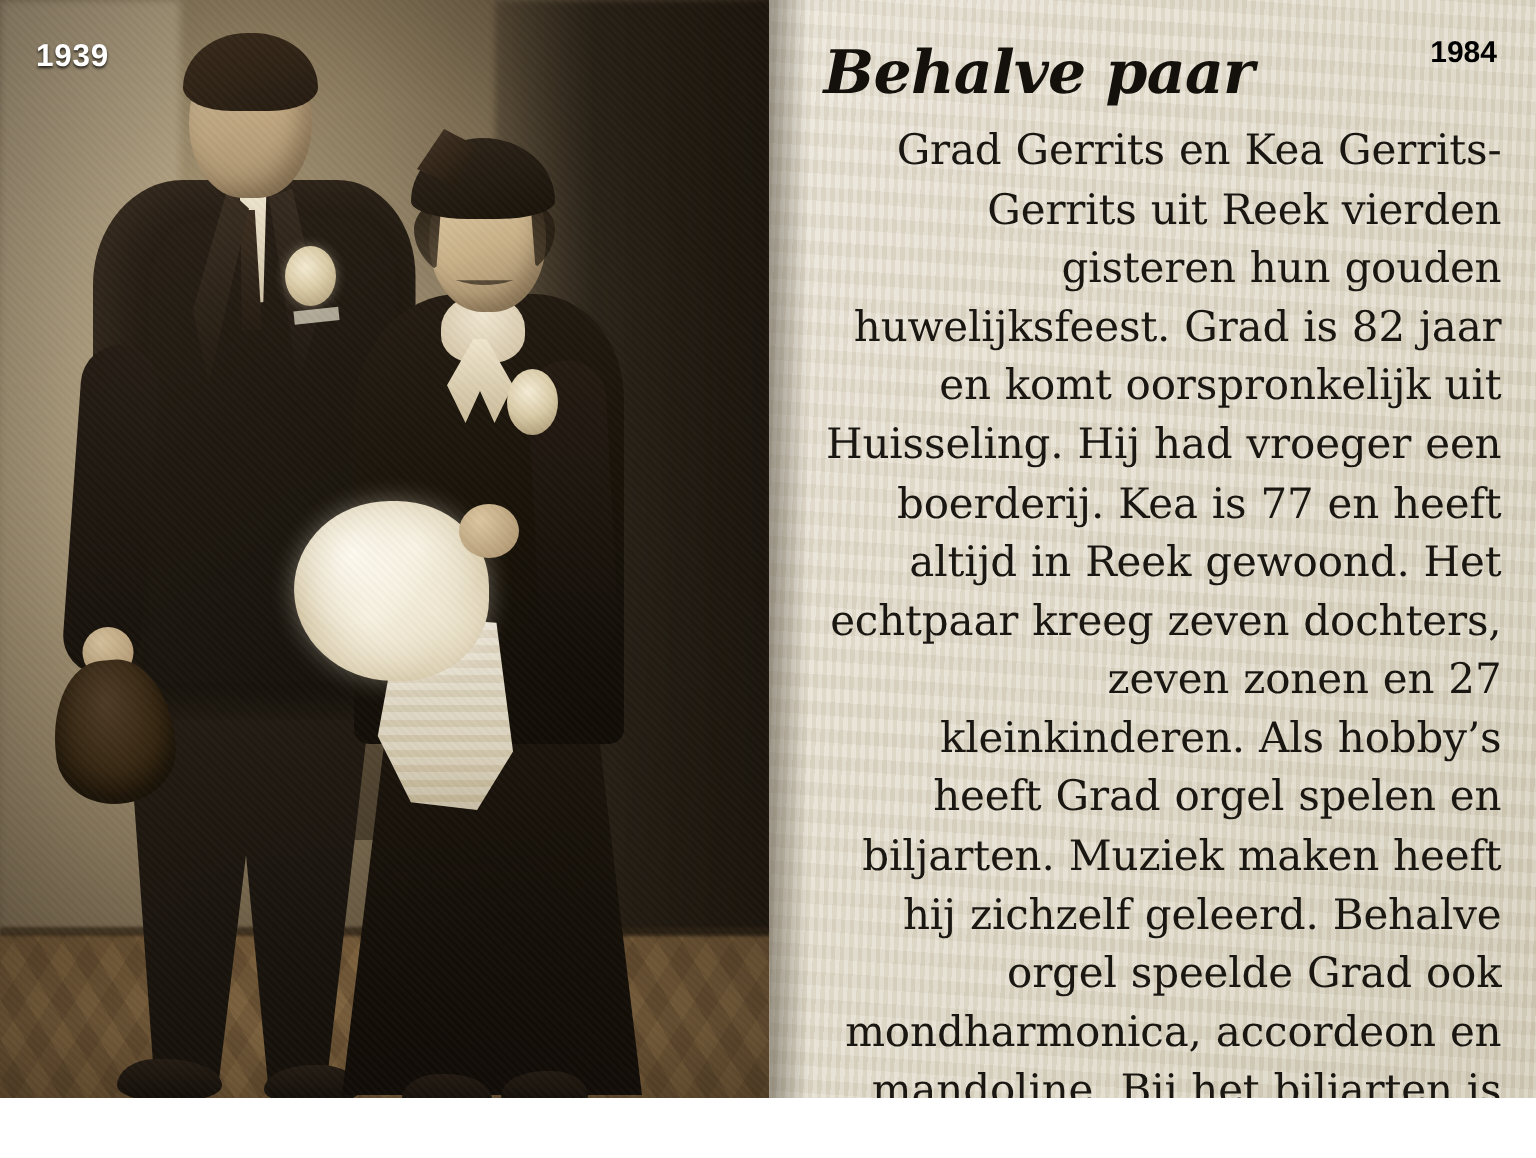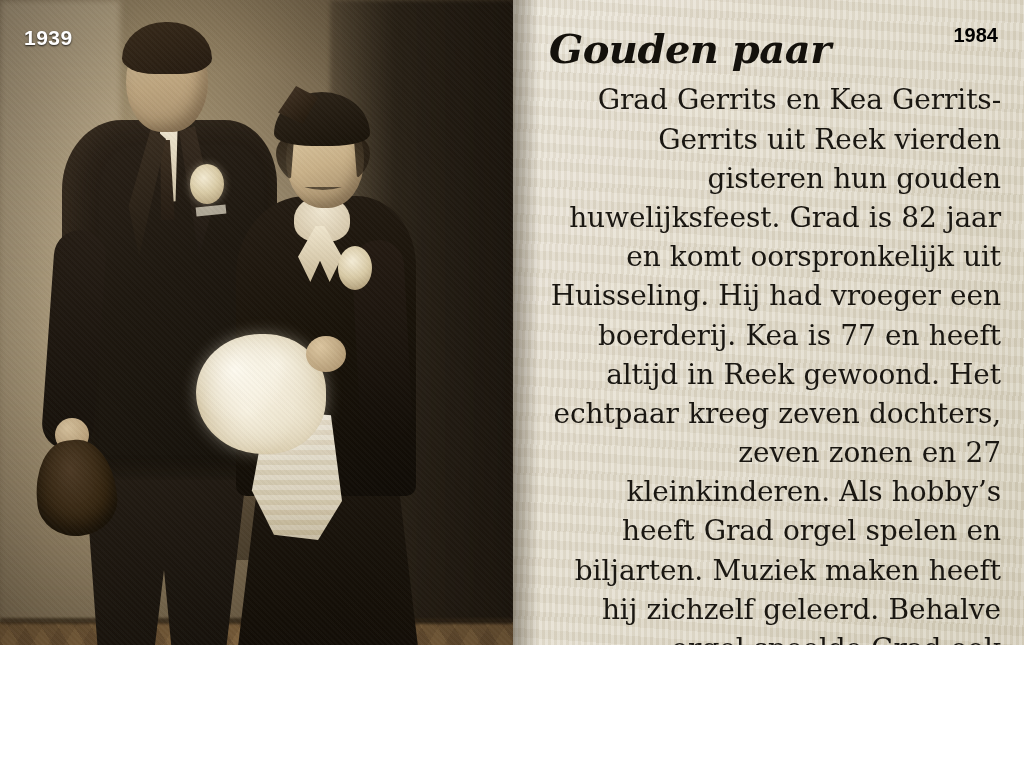--- a/index.html
+++ b/index.html
@@ -6,21 +6,21 @@
     margin: 0;
     padding: 0;
     background: #ffffff;
   }
   body {
     font-family: "Liberation Sans", sans-serif;
   }
   .page {
     position: relative;
     width: 1024px;
-    height: 645px;
+    height: 732px;
     overflow: hidden;
     display: flex;
     background: #ffffff;
   }
 
   
   .photo-pane {
     position: relative;
     width: 513px;
     height: 772px;
@@ -378,18 +378,18 @@
   </div>
 
   <div class="clip-pane">
     <div class="clip-texture"></div>
     <div class="clip-shadow-left"></div>
     <div class="clip-shadow-bottom"></div>
 
     <div class="year-right">1984</div>
 
     <div class="clip-inner">
-      <h1 class="clip-headline">Gouden paar</h1>
+      <h1 class="clip-headline">Behalve paar</h1>
       <p class="clip-body">Grad Gerrits en Kea Gerrits-Gerrits uit Reek vierden gisteren hun gouden huwelijksfeest. Grad is 82 jaar en komt oorspronkelijk uit Huisseling. Hij had vroeger een boerderij. Kea is 77 en heeft altijd in Reek gewoond. Het echtpaar kreeg zeven dochters, zeven zonen en 27 kleinkinderen. Als hobby’s heeft Grad orgel spelen en biljarten. Muziek maken heeft hij zichzelf geleerd. Behalve orgel speelde Grad ook mondharmonica, accordeon en mandoline. Bij het biljarten is Grad pas geleden kampioen van Reek geworden. Kea mag graag handwerken en breien. Voor haar kinderen maakte zij vroeger alle kleding zelf. Ook heeft zij lange tijd in het bestuur van de bejaardenbond in Reek gezeten.</p>
     </div>
   </div>
 
 </div>
 
 </body></html>

